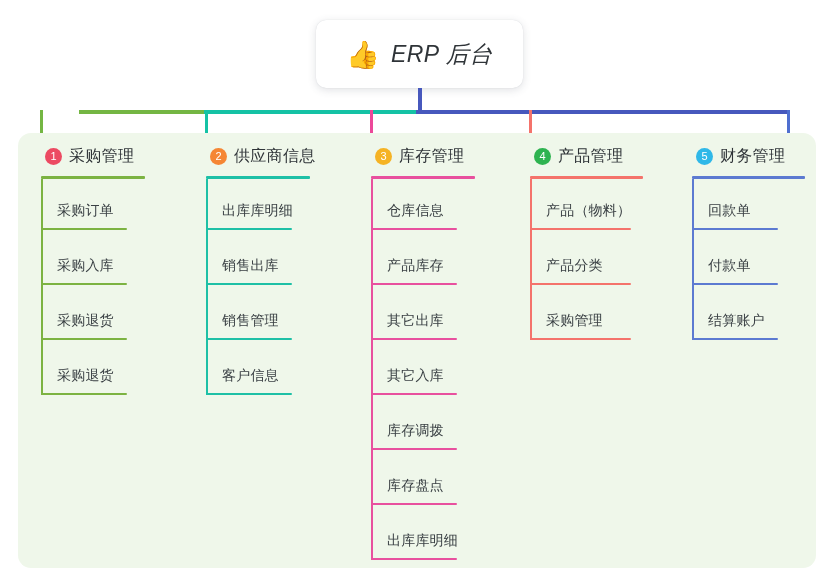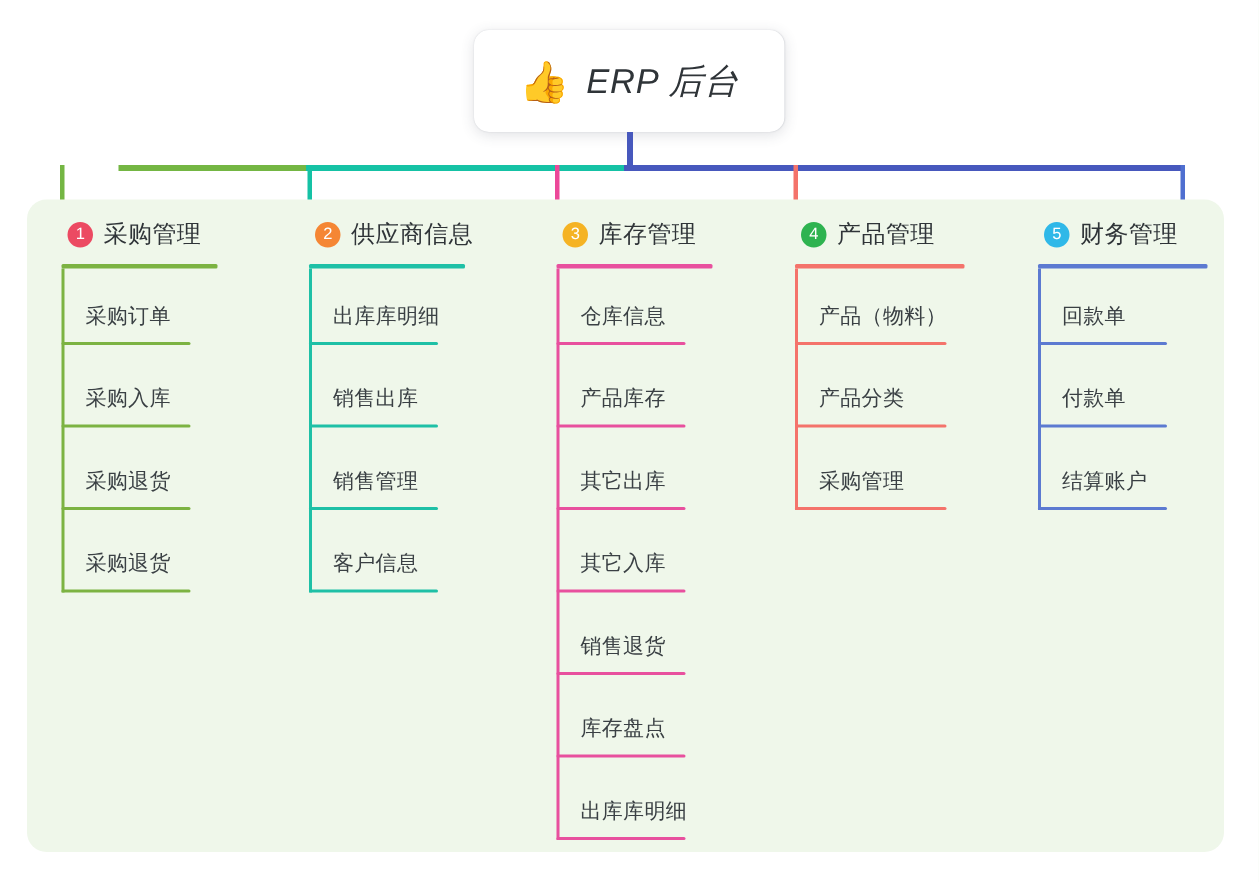--- a/index.html
+++ b/index.html
@@ -235,21 +235,21 @@
           </div>
           <div class="item">
             <span class="item-label">其它出库</span>
             <div class="item-rule" style="width: 86px; background: rgb(232, 80, 158);"></div>
           </div>
           <div class="item">
             <span class="item-label">其它入库</span>
             <div class="item-rule" style="width: 86px; background: rgb(232, 80, 158);"></div>
           </div>
           <div class="item">
-            <span class="item-label">销售退货</span>
+            <span class="item-label">库存调拨</span>
             <div class="item-rule" style="width: 86px; background: rgb(232, 80, 158);"></div>
           </div>
           <div class="item">
             <span class="item-label">库存盘点</span>
             <div class="item-rule" style="width: 86px; background: rgb(232, 80, 158);"></div>
           </div>
           <div class="item">
             <span class="item-label">出库库明细</span>
             <div class="item-rule" style="width: 86px; background: rgb(232, 80, 158);"></div>
           </div>

